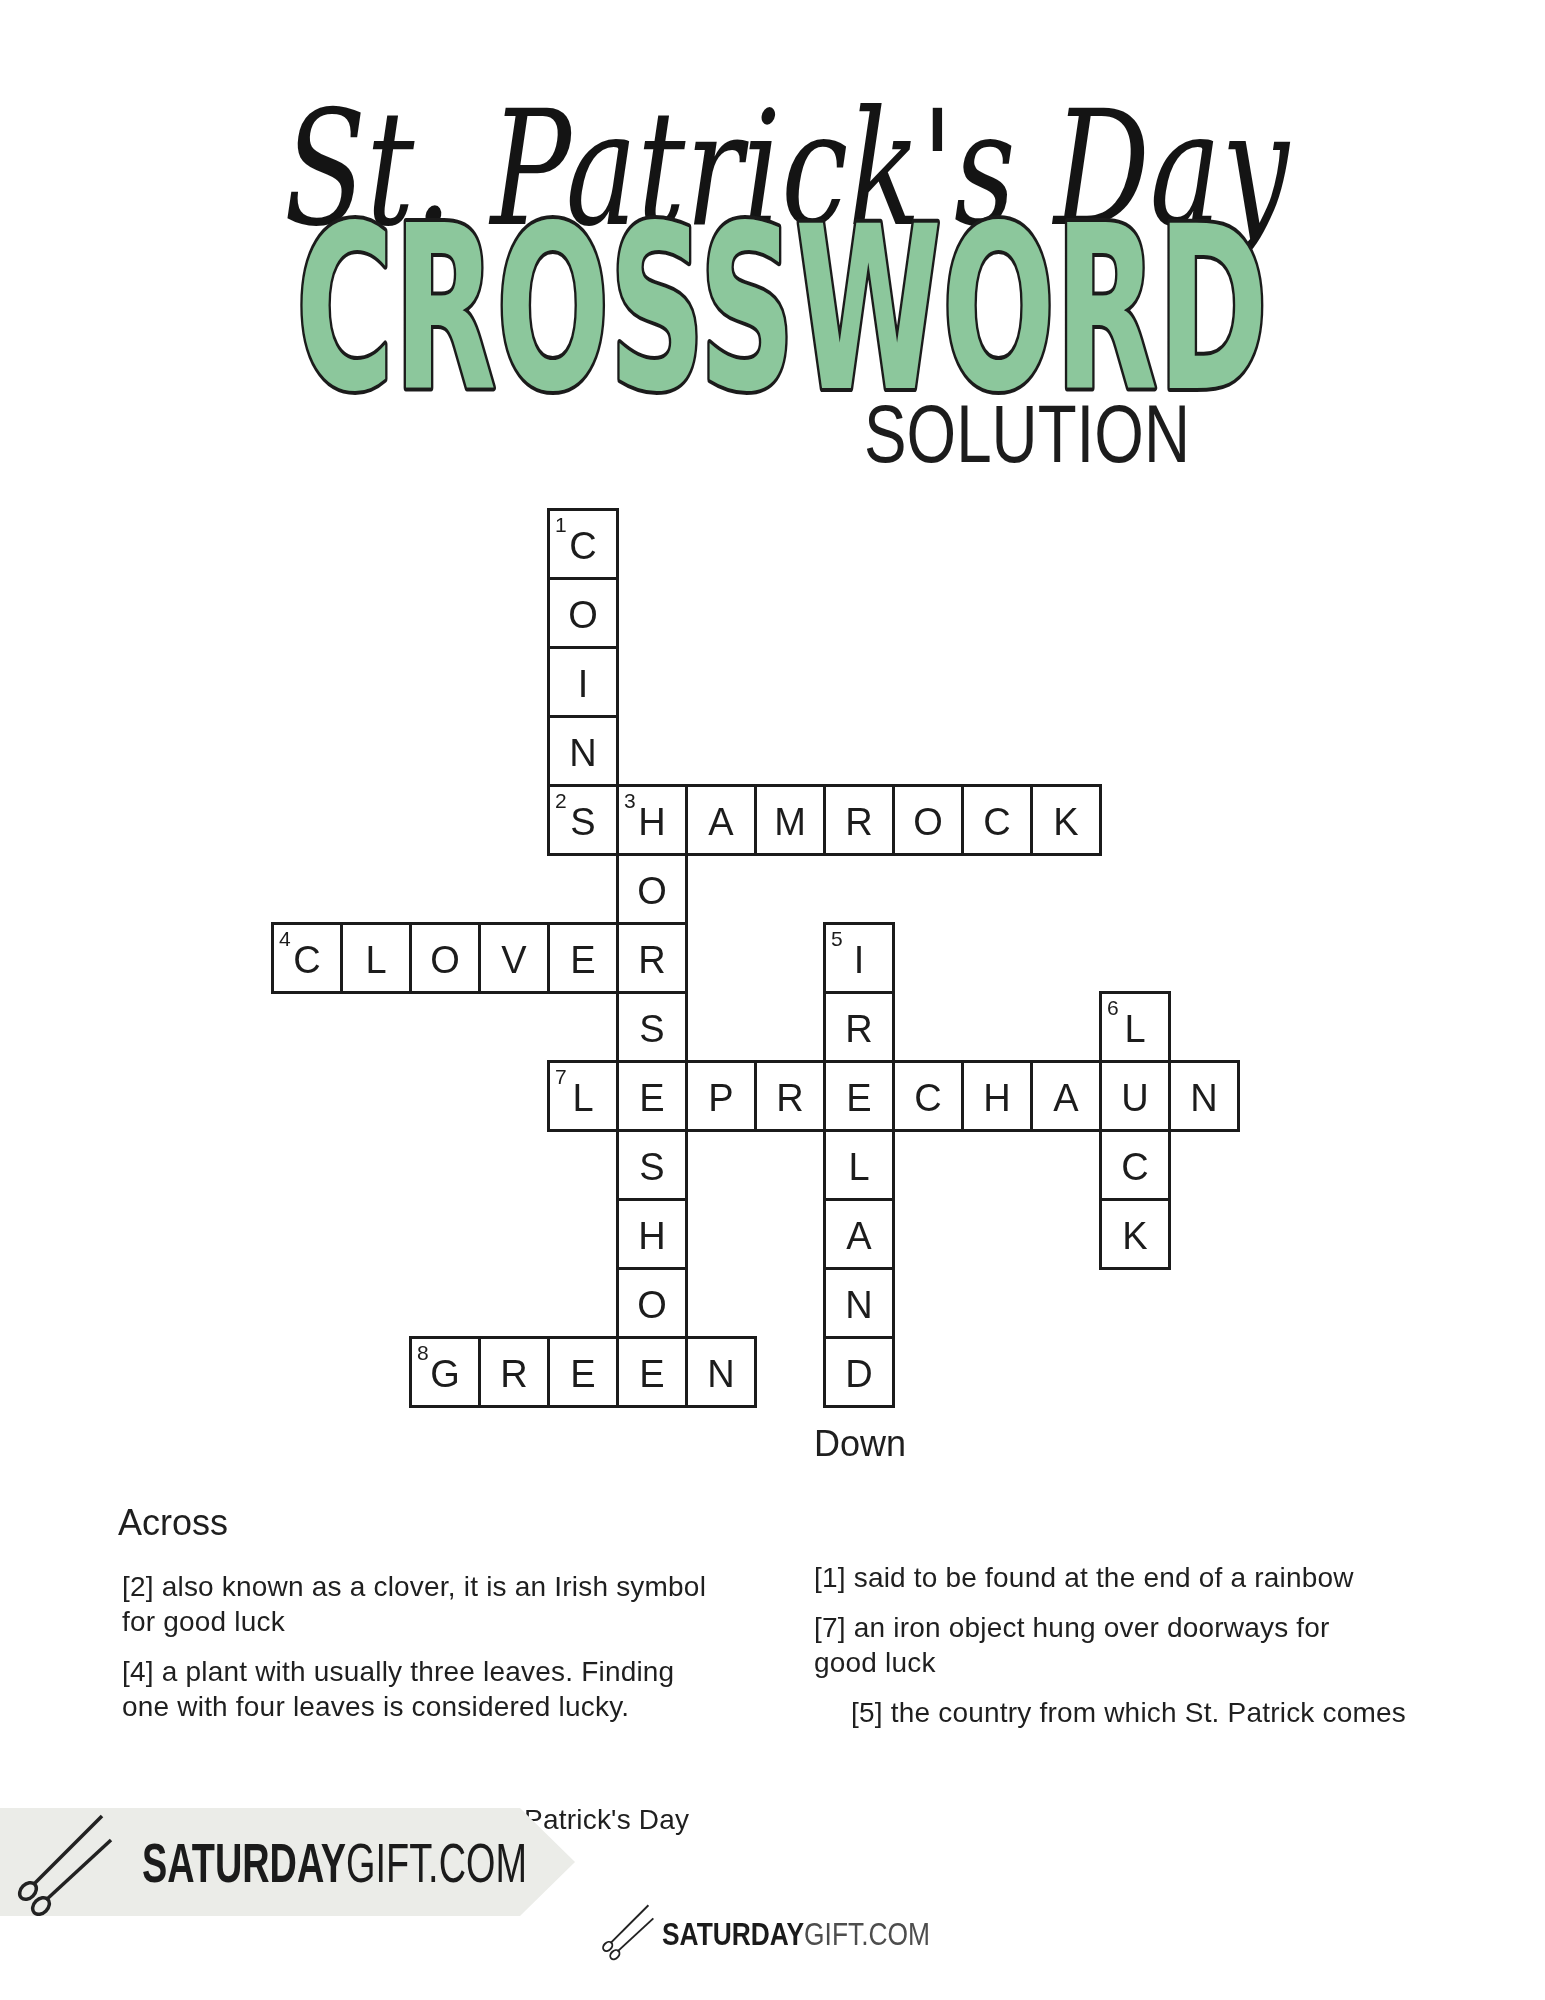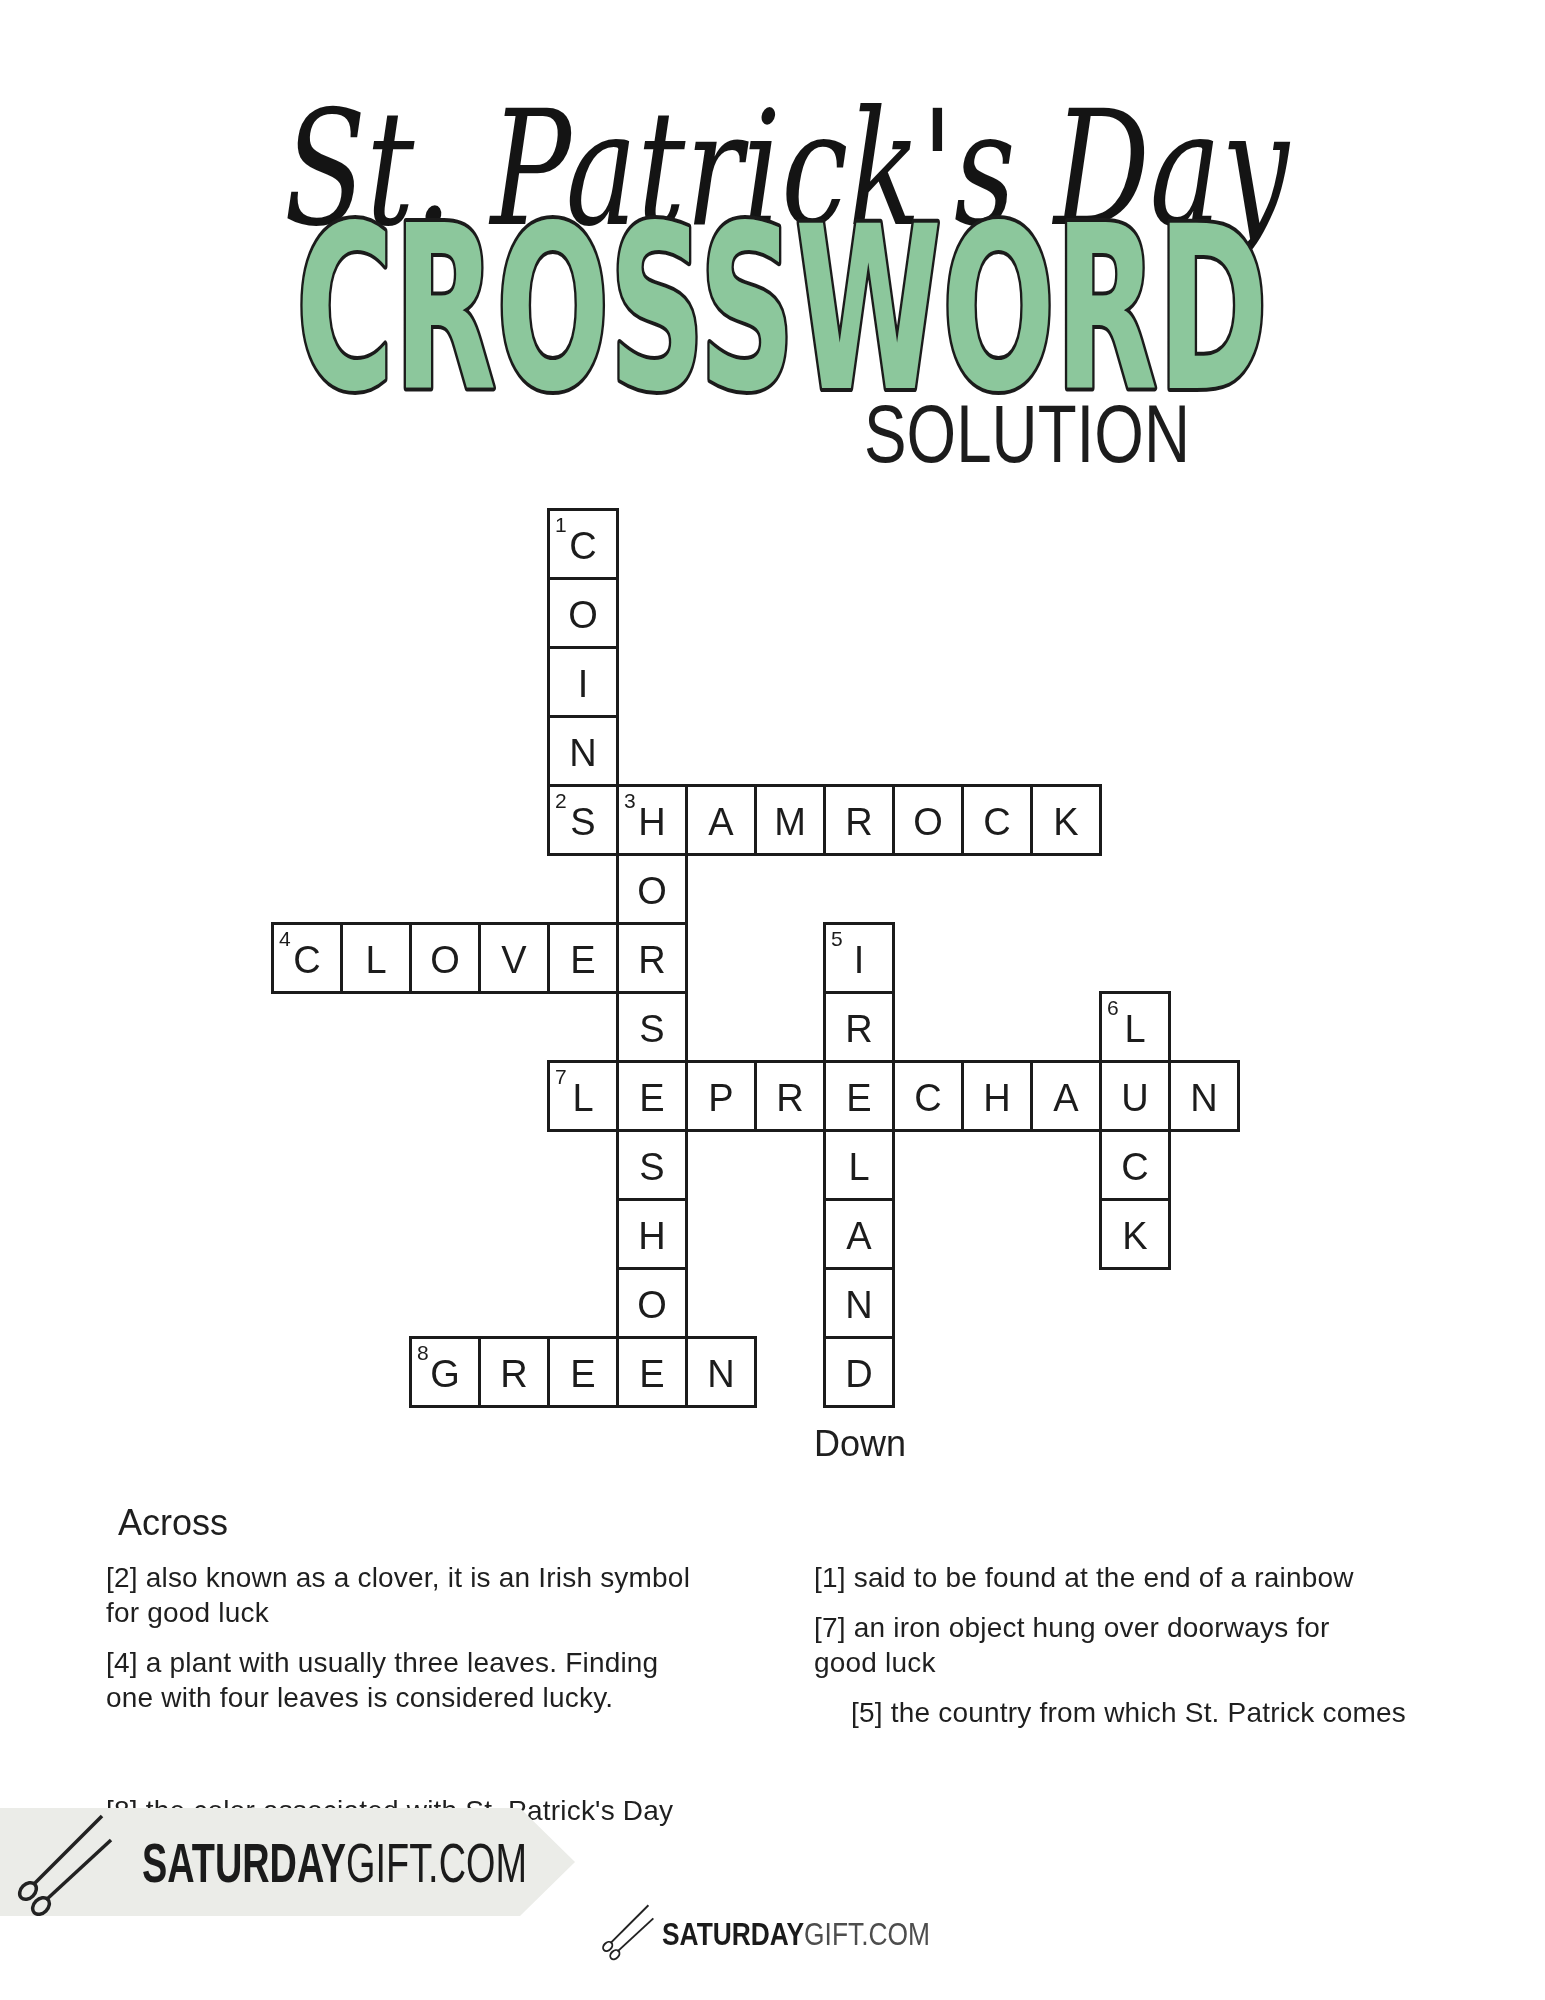--- a/index.html
+++ b/index.html
@@ -25,21 +25,21 @@
     display:flex; align-items:center; justify-content:center;
   }
   .cell .ch { font-size:38px; line-height:1; padding-top:3px; color:#1c1c1c; }
   .cell .num { position:absolute; top:0; left:5px; font-size:21px; line-height:1.3; color:#1c1c1c; }
   
   .clue-head { position:absolute; font-size:36px; line-height:35px; }
   .clue {
     position:absolute; font-size:28px; line-height:35px;
     white-space:pre-line; letter-spacing:0.2px;
   }
-  .clue.across { left:106px; width:680px; }
+  .clue.across { left:122px; width:680px;margin-top:9px; }
   .clue.down   { left:814px; width:700px; }
   
   #banner-svg { position:absolute; left:0; top:1808px; z-index:5; }
   #footer-svg { position:absolute; left:600px; top:1895px; }
   .wordmark-bold { font-weight:bold; fill:#1b1b1b; }
   .wordmark-rest { font-weight:normal; fill:#1b1b1b; }
   .wordmark-rest-gray { font-weight:normal; fill:#4d4d4d; }
 </style>
 </head>
 <body>

